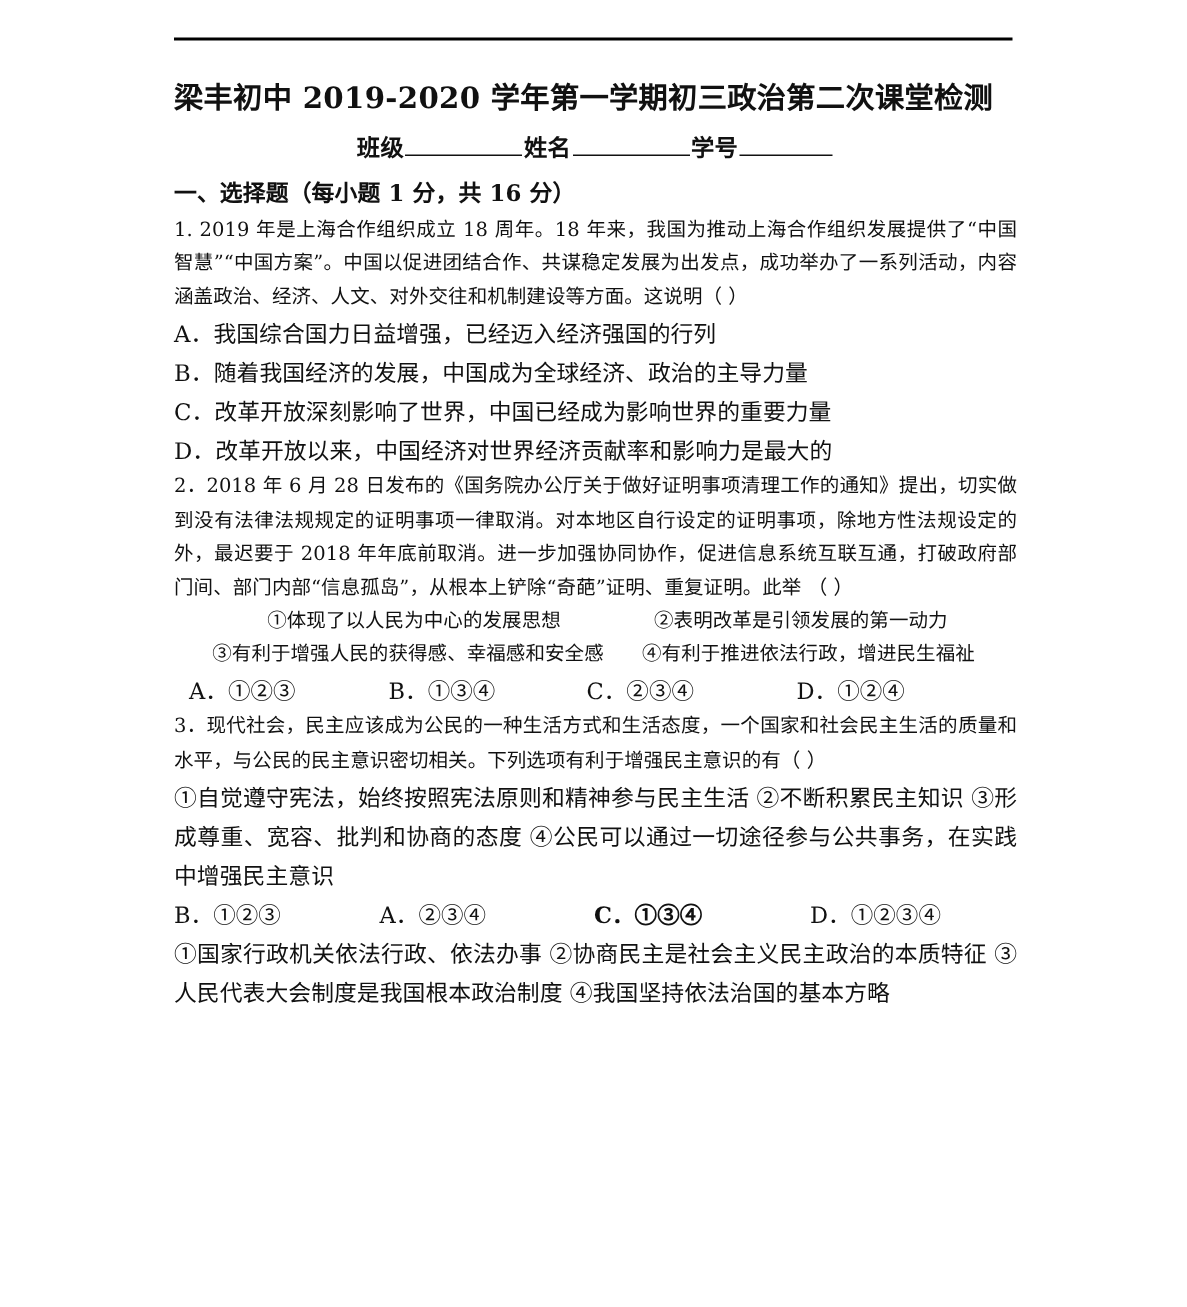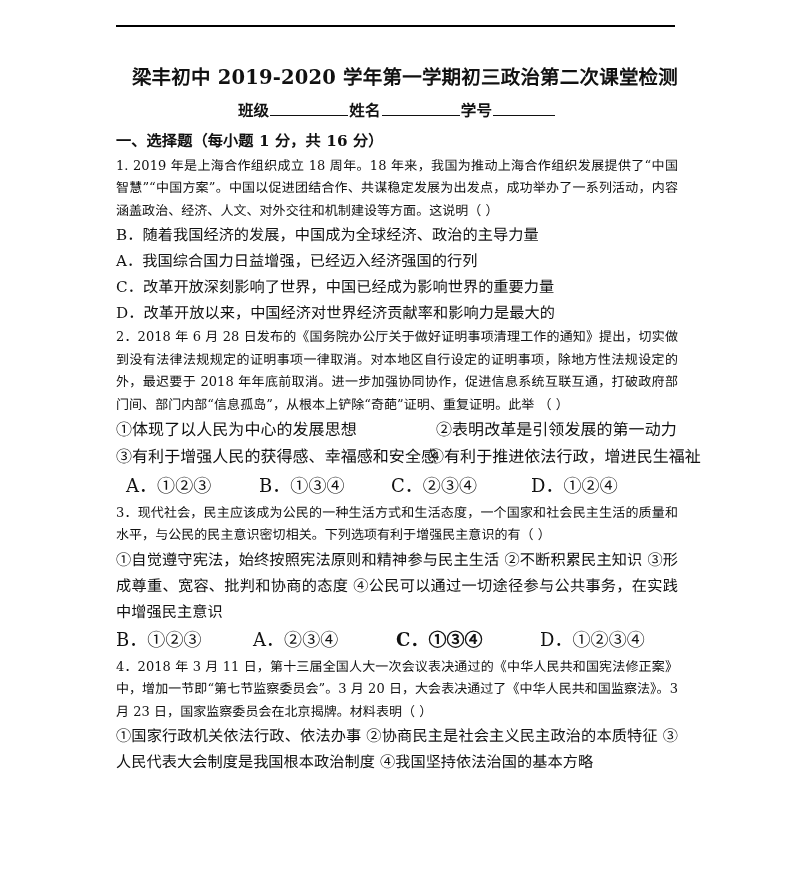--- a/index.html
+++ b/index.html
@@ -37,24 +37,24 @@
   .content {
     position: absolute;
     left: 116px;
     top: 52px;
     width: 562px;
   }
 
   .doc-title {
     font-size: 19.5px;
     font-weight: bold;
-    text-align: right;
+    text-align: left;
     letter-spacing: 0.2px;
     line-height: 1.45;
-    margin: 12px 0 6px 0;
+    margin: 0 0 6px 0;
     white-space: nowrap;
   }
 
   .info-line {
     text-align: center;
     font-size: 15.5px;
     font-weight: bold;
     letter-spacing: 0.2px;
     margin: 0 0 9px 0;
     white-space: nowrap;
@@ -91,41 +91,42 @@
     font-size: 15.2px;
     line-height: 1.72;
     margin: 0;
     text-align: justify;
     text-justify: inter-ideograph;
     letter-spacing: 0.05px;
   }
 
   
   .abcd-row {
-    font-size: 18px;
+    font-size: 15px;
     line-height: 1.72;
     margin: 0;
     display: flex;
     letter-spacing: 0.05px;
   }
   .abcd-row .cell {
     flex: 0 0 auto;
   }
   .abcd-row .cell.c0 { width: 133px; padding-left: 10px; }
   .abcd-row .cell.c1 { width: 132px; }
   .abcd-row .cell.c2 { width: 140px; }
   .abcd-row .cell.c3 { width: auto; }
 
   
   .two-col {
-    font-size: 16px;
+    font-size: 13px;
     line-height: 1.72;
     margin: 0;
     display: flex;
     letter-spacing: 0.05px;
+    text-align: center;
   }
   .two-col .col-a { flex: 0 0 auto; }
   .two-col .col-b { flex: 0 0 auto; }
   .tc-q2r1 .col-a { width: 320px; }
   .tc-q2r2 .col-a { width: 312px; }
 
   .nowrap { white-space: nowrap; }
 </style>
 </head>
 <body>
@@ -138,22 +139,22 @@
 
     <h1 class="doc-title">梁丰初中 2019-2020 学年第一学期初三政治第二次课堂检测</h1>
 
     <div class="info-line">
       <span>班级</span><span class="blank blank-w1"></span><span>姓名</span><span class="blank blank-w2"></span><span>学号</span><span class="blank blank-w3"></span>
     </div>
 
     <p class="section-heading">一、选择题（每小题 1 分，共 16 分）</p>
 
     <p class="q-stem">1. 2019 年是上海合作组织成立 18 周年。18 年来，我国为推动上海合作组织发展提供了“中国智慧”“中国方案”。中国以促进团结合作、共谋稳定发展为出发点，成功举办了一系列活动，内容涵盖政治、经济、人文、对外交往和机制建设等方面。这说明（    ）</p>
+    <p class="q-opt">A．我国综合国力日益增强，已经迈入经济强国的行列</p>
     <p class="q-opt">B．随着我国经济的发展，中国成为全球经济、政治的主导力量</p>
-    <p class="q-opt">A．我国综合国力日益增强，已经迈入经济强国的行列</p>
     <p class="q-opt">C．改革开放深刻影响了世界，中国已经成为影响世界的重要力量</p>
     <p class="q-opt">D．改革开放以来，中国经济对世界经济贡献率和影响力是最大的</p>
 
     <p class="q-stem">2．2018 年 6 月 28 日发布的《国务院办公厅关于做好证明事项清理工作的通知》提出，切实做到没有法律法规规定的证明事项一律取消。对本地区自行设定的证明事项，除地方性法规设定的外，最迟要于 2018 年年底前取消。进一步加强协同协作，促进信息系统互联互通，打破政府部门间、部门内部“信息孤岛”，从根本上铲除“奇葩”证明、重复证明。此举 （    ）</p>
     <div class="two-col tc-q2r1">
       <span class="col-a nowrap">①体现了以人民为中心的发展思想</span>
       <span class="col-b nowrap">②表明改革是引领发展的第一动力</span>
     </div>
     <div class="two-col tc-q2r2">
       <span class="col-a nowrap">③有利于增强人民的获得感、幸福感和安全感</span>
@@ -168,17 +169,16 @@
 
     <p class="q-stem">3．现代社会，民主应该成为公民的一种生活方式和生活态度，一个国家和社会民主生活的质量和水平，与公民的民主意识密切相关。下列选项有利于增强民主意识的有（     ）</p>
     <p class="q-opt">①自觉遵守宪法，始终按照宪法原则和精神参与民主生活 ②不断积累民主知识 ③形成尊重、宽容、批判和协商的态度 ④公民可以通过一切途径参与公共事务，在实践中增强民主意识</p>
     <div class="abcd-row">
       <span class="cell c1 nowrap" style="width:137px;">B．①②③</span>
       <span class="cell c0 nowrap" style="padding-left:0;width:143px;">A．②③④</span>
       <span class="cell c2 nowrap" style="width:144px;font-weight:bold;">C．①③④</span>
       <span class="cell c3 nowrap">D．①②③④</span>
     </div>
 
-    <p class="q-stem">4．2018 年 3 月 11 日，第十三届全国人大一次会议表决通过的《中华人民共和国宪法修正案》中，增加一节即“第七节监察委员会”。3 月 20 日，大会表决通过了《中华人民共和国监察法》。3 月 23 日，国家监察委员会在北京揭牌。材料表明（    ）</p>
     <p class="q-opt">①国家行政机关依法行政、依法办事 ②协商民主是社会主义民主政治的本质特征 ③人民代表大会制度是我国根本政治制度 ④我国坚持依法治国的基本方略</p>
 
   </div>
 </div>
 
 </body></html>

